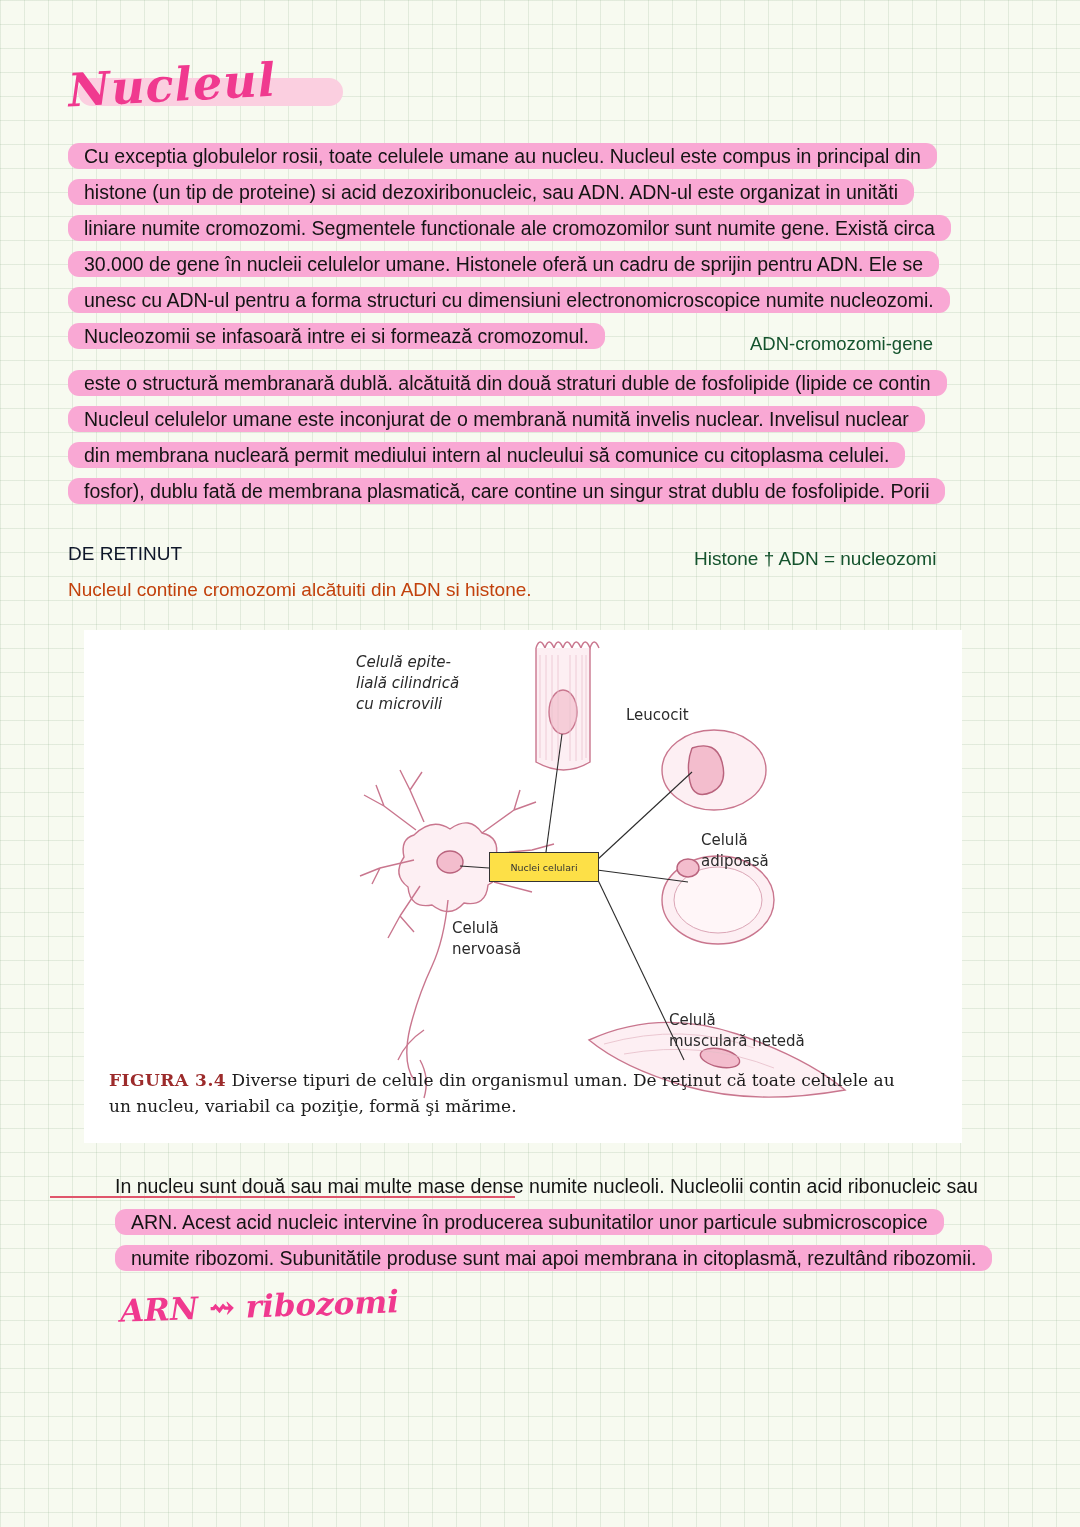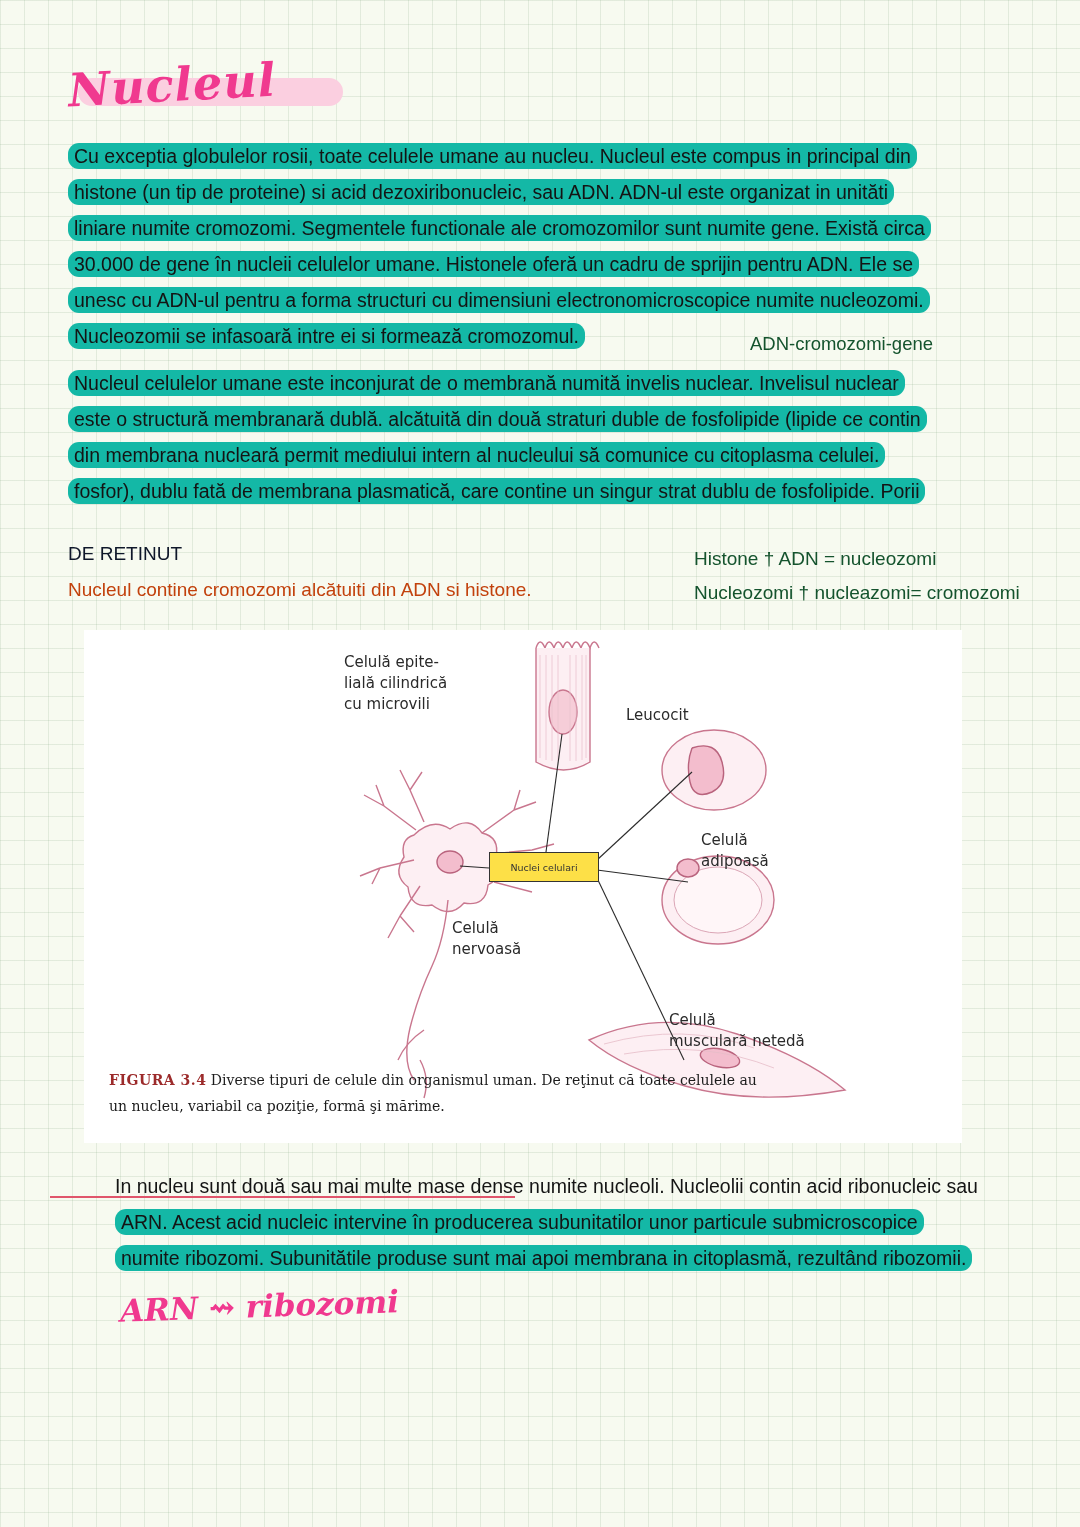--- a/index.html
+++ b/index.html
@@ -67,23 +67,23 @@
     font-size: 19.5px;
     line-height: 36px;
     color: #141414;
   }
   .para .ln {
     display: block;
     position: relative;
     white-space: pre;
   }
   .hl {
-    background: #14b8a6;
+    background: #f9a8d4;
     border-radius: 11px;
-    padding: 2px 6px;
+    padding: 2px 16px;
     box-decoration-break: clone;
     -webkit-box-decoration-break: clone;
   }
 
   #para1 { top: 138px; }
   #para2 { top: 365px; }
 
   
   .note {
     position: absolute;
@@ -108,21 +108,21 @@
   }
   .figure-inner { position: absolute; inset: 0; }
   .fig-label {
     position: absolute;
     font-family: "DejaVu Sans", sans-serif;
     font-size: 15px;
     color: #2a2a2a;
     line-height: 21px;
     white-space: pre;
   }
-  #fl-epit { left: 260px; top: 22px; }
+  #fl-epit { left: 272px; top: 22px; font-style: italic; }
   #fl-leuco { left: 542px; top: 75px; }
   #fl-adip { left: 617px; top: 200px; }
   #fl-nerv { left: 368px; top: 288px; }
   #fl-musc { left: 585px; top: 380px; }
   .nuclei-box {
     position: absolute;
     left: 405px;
     top: 222px;
     width: 108px;
     height: 28px;
@@ -134,21 +134,21 @@
     font-family: "DejaVu Sans", sans-serif;
     font-size: 9.5px;
     color: #333;
   }
   .caption {
     position: absolute;
     left: 25px;
     top: 437px;
     width: 830px;
     font-family: "DejaVu Serif", serif;
-    font-size: 14px;
+    font-size: 17px;
     line-height: 26px;
     color: #1c1c1c;
   }
   .caption b {
     font-family: "DejaVu Serif", serif;
     color: #9c2b2b;
     letter-spacing: 0.5px;
   }
 
   
@@ -196,30 +196,29 @@
     <span class="ln"><span class="hl">histone (un tip de proteine) si acid dezoxiribonucleic, sau ADN. ADN-ul este organizat in unităti</span></span>
     <span class="ln"><span class="hl">liniare numite cromozomi. Segmentele functionale ale cromozomilor sunt numite gene. Există circa</span></span>
     <span class="ln"><span class="hl">30.000 de gene în nucleii celulelor umane. Histonele oferă un cadru de sprijin pentru ADN. Ele se</span></span>
     <span class="ln"><span class="hl">unesc cu ADN-ul pentru a forma structuri cu dimensiuni electronomicroscopice numite nucleozomi.</span></span>
     <span class="ln"><span class="hl">Nucleozomii se infasoară intre ei si formează cromozomul.</span></span>
   </div>
 
   <div class="note" id="note-adn">ADN-cromozomi-gene</div>
 
   <div class="para" id="para2">
+    <span class="ln"><span class="hl">este o structură membranară dublă. alcătuită din două straturi duble de fosfolipide (lipide ce contin</span></span>
     <span class="ln"><span class="hl">Nucleul celulelor umane este inconjurat de o membrană numită invelis nuclear. Invelisul nuclear</span></span>
-    <span class="ln"><span class="hl">este o structură membranară dublă. alcătuită din două straturi duble de fosfolipide (lipide ce contin</span></span>
     <span class="ln"><span class="hl">din membrana nucleară permit mediului intern al nucleului să comunice cu citoplasma celulei.</span></span>
     <span class="ln"><span class="hl">fosfor), dublu fată de membrana plasmatică, care contine un singur strat dublu de fosfolipide. Porii</span></span>
   </div>
 
   <div class="note" id="note-de-retinut">DE RETINUT</div>
   <div class="note" id="note-de-retinut2">Nucleul contine cromozomi alcătuiti din ADN si histone.</div>
   <div class="note" id="note-hist1">Histone † ADN = nucleozomi</div>
-  <div class="note" id="note-hist2">Nucleozomi † nucleazomi= cromozomi</div>
 
   <div class="figure">
     <div class="figure-inner">
       <svg class="figsvg" viewBox="0 0 878 513">
         <g fill="none" stroke="#c9768e" stroke-width="1.4">
 
           <path d="M452 18 q4 -12 9 0 q4 -12 9 0 q4 -12 9 0 q4 -12 9 0 q4 -12 9 0 q4 -12 9 0 q4 -12 9 0" stroke="#c9768e"></path>
           <path d="M452 18 L452 132 q28 16 54 0 L506 18" fill="#fdeff3"></path>
           <ellipse cx="479" cy="82" rx="14" ry="22" fill="#f6cdd8" stroke="#c9768e"></ellipse>
           <path d="M456 25 L456 128 M462 25 L462 130 M468 25 L468 131 M474 25 L474 131 M486 25 L486 131 M492 25 L492 131 M498 25 L498 130 M502 25 L502 128" stroke="#eac3ce" stroke-width="0.8"></path>

